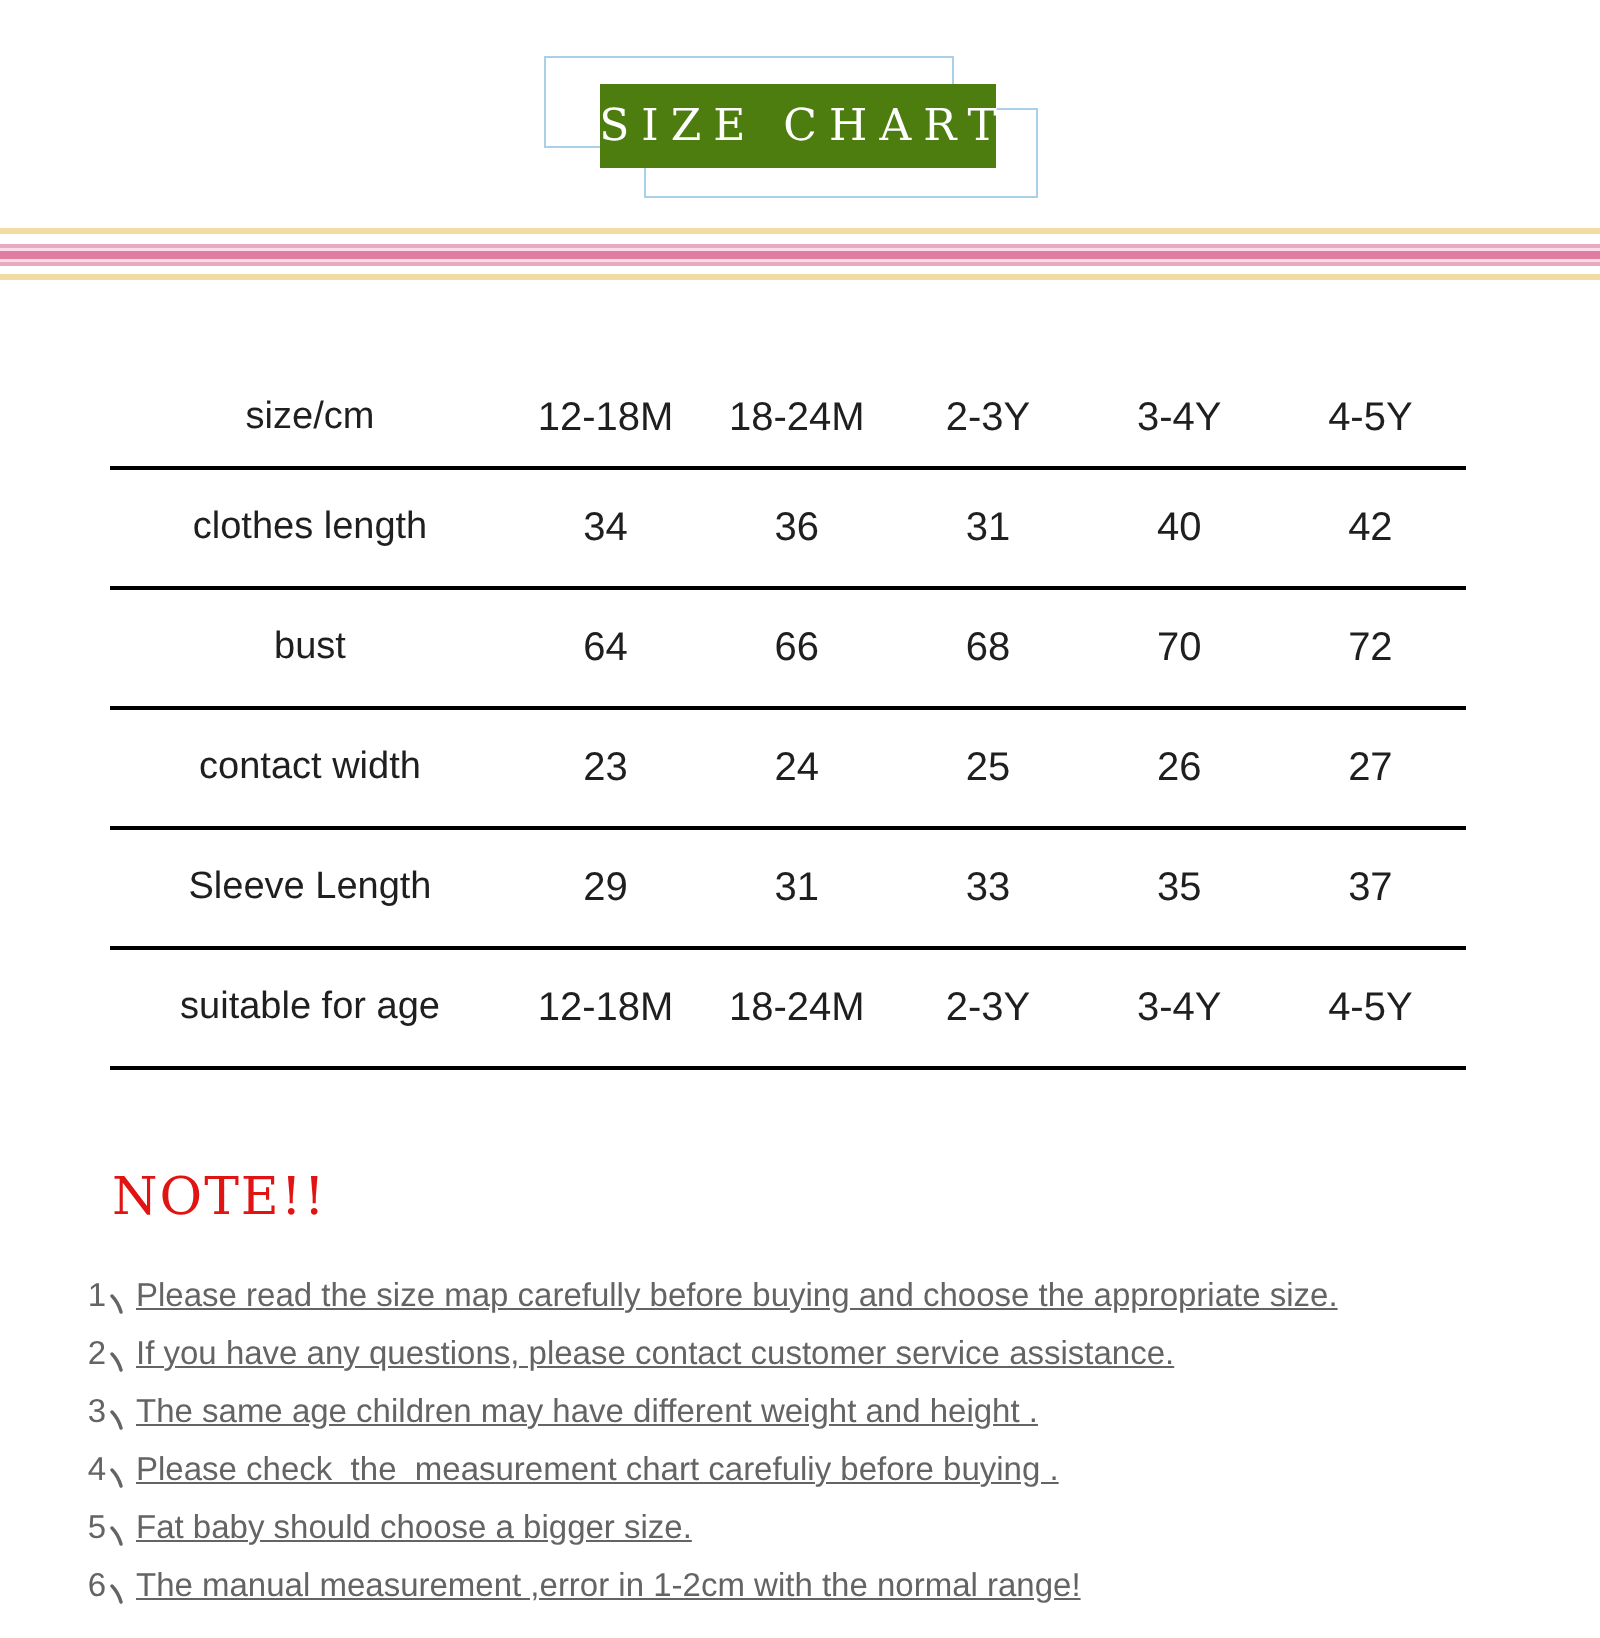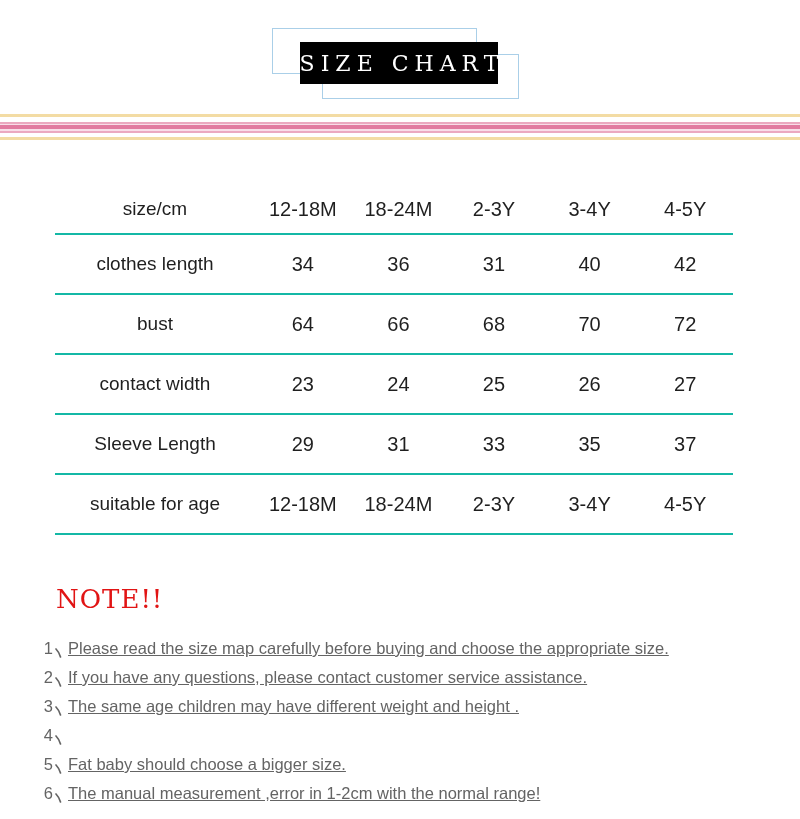--- a/index.html
+++ b/index.html
@@ -16,21 +16,21 @@
   .deco-rect {
     position: absolute;
     border: 1px solid #aacfe8;
     background: transparent;
   }
   .deco-rect.back-left  { left: 272px; top: 28px; width: 203px; height: 44px; }
   .deco-rect.back-right { left: 322px; top: 54px; width: 195px; height: 43px; }
   .banner {
     position: absolute;
     left: 300px; top: 42px; width: 198px; height: 42px;
-    background: #000000;
+    background: #4d7c0f;
     display: flex; align-items: center; justify-content: center;
   }
   .banner-title {
     font-family: "DejaVu Serif", "Liberation Serif", serif;
     color: #ffffff;
     font-size: 22px;
     letter-spacing: 6px;
     padding-left: 6px; 
     white-space: nowrap;
   }
@@ -53,21 +53,21 @@
     position: absolute;
     left: 55px; top: 185px; width: 678px;
     color: #1f1f1f;
   }
   .trow {
     display: grid;
     grid-template-columns: 200px repeat(5, 1fr);
     height: 58px;
     align-items: center;
     text-align: center;
-    border-bottom: 2px solid #14b8a6;
+    border-bottom: 2px solid #000000;
     font-size: 20px;
   }
   .trow.head { height: 48px; }
   .tcell { white-space: nowrap; }
   .tcell.label { font-size: 19px; }
 
   
   .note-title {
     position: absolute;
     left: 56px; top: 584px;
@@ -181,20 +181,21 @@
     <div class="note-item">
       <span class="note-num">3</span><span class="cjk-comma"><svg width="10" height="12" viewBox="0 0 10 12">
             <path d="M2 1 Q5 4 6.5 9" stroke="#646464" stroke-width="1.7" fill="none" stroke-linecap="round"></path>
           </svg></span>
       <span class="note-text">The same age children may have different weight and height .</span>
     </div>
     <div class="note-item">
       <span class="note-num">4</span><span class="cjk-comma"><svg width="10" height="12" viewBox="0 0 10 12">
             <path d="M2 1 Q5 4 6.5 9" stroke="#646464" stroke-width="1.7" fill="none" stroke-linecap="round"></path>
           </svg></span>
+      <span class="note-text">Please check  the  measurement chart carefuliy before buying .</span>
     </div>
     <div class="note-item">
       <span class="note-num">5</span><span class="cjk-comma"><svg width="10" height="12" viewBox="0 0 10 12">
             <path d="M2 1 Q5 4 6.5 9" stroke="#646464" stroke-width="1.7" fill="none" stroke-linecap="round"></path>
           </svg></span>
       <span class="note-text">Fat baby should choose a bigger size.</span>
     </div>
     <div class="note-item">
       <span class="note-num">6</span><span class="cjk-comma"><svg width="10" height="12" viewBox="0 0 10 12">
             <path d="M2 1 Q5 4 6.5 9" stroke="#646464" stroke-width="1.7" fill="none" stroke-linecap="round"></path>

